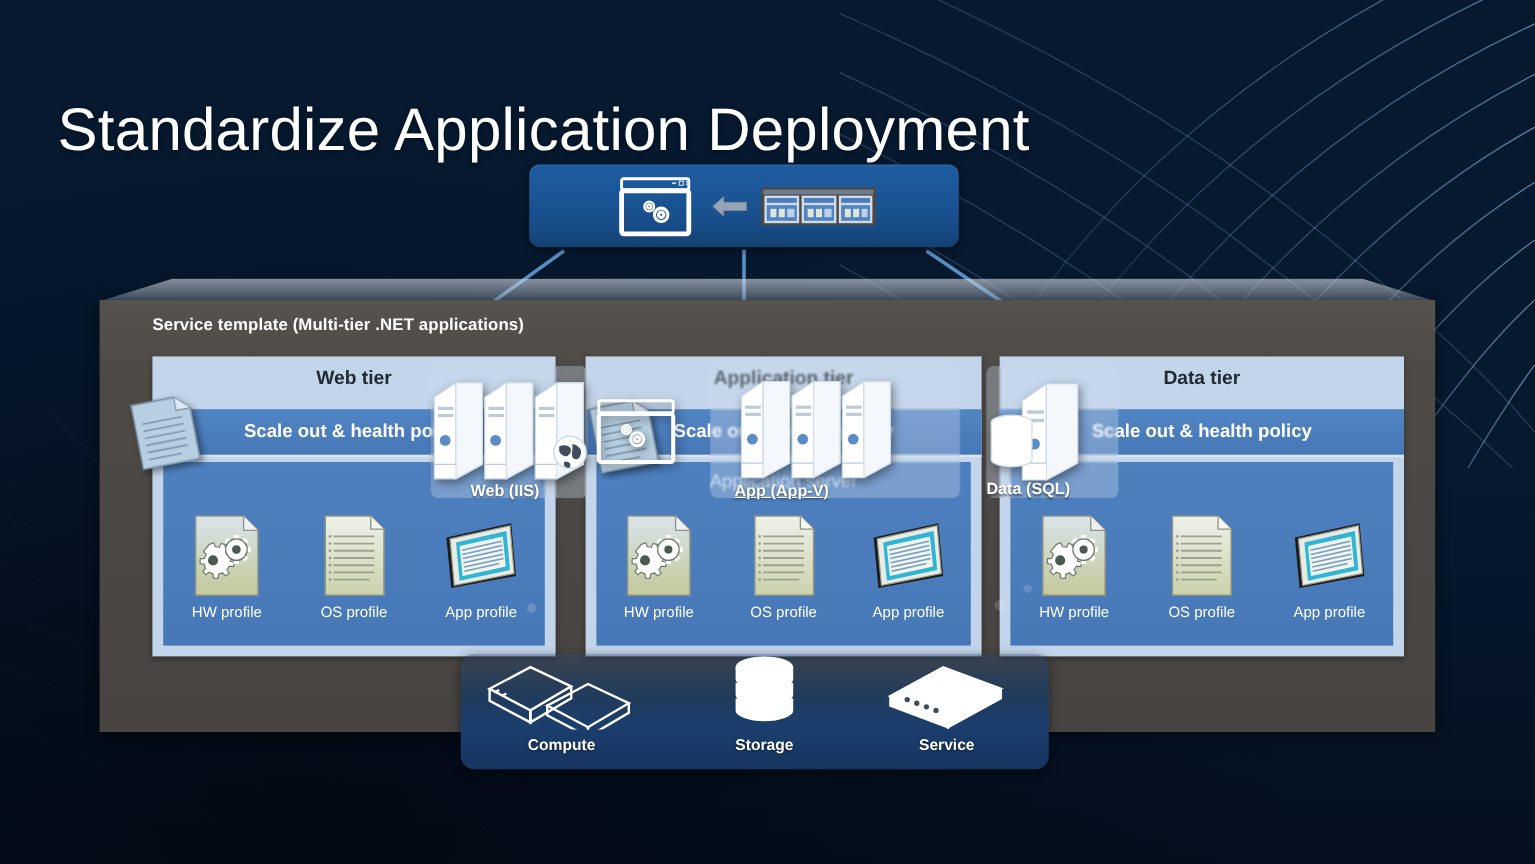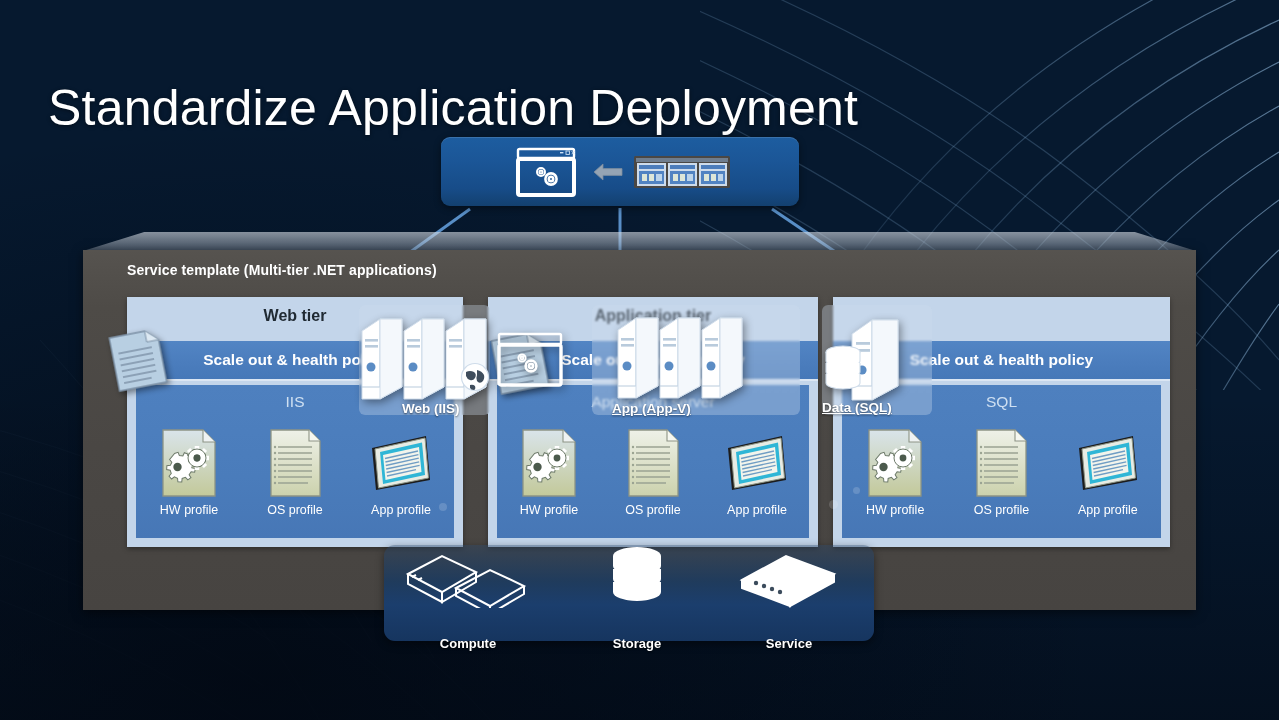--- a/index.html
+++ b/index.html
@@ -129,21 +129,21 @@
   }
 
   
   #infra {
     position: absolute; left: 384px; top: 545px; width: 490px; height: 96px;
     border-radius: 11px;
     background: linear-gradient(to bottom, rgba(40,66,98,.42) 0%, rgba(26,58,96,.88) 38%, #1b3e6d 62%, #16355f 100%);
     box-shadow: 0 3px 9px rgba(0,0,0,.45);
   }
   .infra-item { position: absolute; text-align: center; }
-  .infra-item .lbl { font-size: 13px; font-weight: bold; color: #ffffff; text-shadow: 0 1px 2px rgba(0,0,0,.6); margin-top: 24px; }
+  .infra-item .lbl { font-size: 13px; font-weight: bold; color: #ffffff; text-shadow: 0 1px 2px rgba(0,0,0,.6); }
 
   .dot { position: absolute; border-radius: 50%; background: rgba(255,255,255,.16); }
 </style>
 </head>
 <body>
 
 <div id="bg">
   <svg id="bgmesh" viewBox="0 0 1279 720" preserveAspectRatio="none">
     <defs>
       <linearGradient id="meshfade" x1="1" y1="0" x2="0" y2="1">
@@ -267,21 +267,20 @@
 <div id="frame-top"></div>
 <div id="frame"></div>
 <div id="svc-title">Service template (Multi-tier .NET applications)</div>
 
 <div class="tier" id="tier-web">
   <div class="tier-title">Web tier</div>
   <div class="policy-band">
     <span>Scale out &amp; health policy</span>
   </div>
   <div class="tier-body">
-    <div class="tier-sub">IIS</div>
     <div class="profiles">
       <div class="profile">
         <div class="pic">
           <svg width="58" height="70" viewBox="0 0 58 70">
             <defs>
                 <linearGradient id="hwg" x1="0" y1="0" x2="0" y2="1">
               <stop offset="0" stop-color="#d9e4ea"></stop>
                   <stop offset="1" stop-color="#c3c99a"></stop>
             </linearGradient>
               </defs>
@@ -421,25 +420,25 @@
             </g>
           </svg>
         </div>
         <div class="lbl">App profile</div>
       </div>
     </div>
   </div>
 </div>
 
 <div class="tier" id="tier-data">
+  <div class="tier-title">Data tier</div>
   <div class="policy-band">
     <span>Scale out &amp; health policy</span>
   </div>
   <div class="tier-body">
-    <div class="tier-sub">SQL</div>
     <div class="profiles">
       <div class="profile">
         <div class="pic">
           <svg width="58" height="70" viewBox="0 0 58 70">
             <path d="M3 2 h40 l12 12 v54 h-52 z" fill="url(#hwg)" stroke="#8d9485" stroke-width="1.3"></path>
             <path d="M43 2 v12 h12" fill="#eef2f3" stroke="#8d9485" stroke-width="1.1"></path>
             <g fill="#fff" stroke="#6d7a6a" stroke-width="1.1">
               <path d="M20 30 l4-1.4 1.4 3.6 3.8 .4 1.6-3.6 3.8 1.6-.8 3.8 2.8 2.6 3.6-1.4 1.6 3.8-3.2 2.2.4 3.8 3.8.8-.8 4-3.8-.4-2.2 3.2 2 3.2-3.4 2.4-2.6-2.8-3.6 1.2-.4 3.8-4.2-.2-.4-3.8-3.4-1.6-3 2.4-2.8-3 2.4-3-1.2-3.6-3.8-.6.2-4.2 3.8-.4 1.6-3.4-2.4-3z" transform="translate(-4,-2) scale(.92)"></path>
               <circle cx="17.5" cy="39" r="4.2" fill="#4b5a4c" stroke="none"></circle>
             </g>
@@ -539,21 +538,21 @@
     <rect x="91" y="30" width="13" height="2.6" fill="#b9cbdc" stroke="none"></rect>
     <rect x="91" y="36" width="13" height="2.6" fill="#b9cbdc" stroke="none"></rect>
   </g>
   <g transform="translate(103,54)">
     <circle cx="14" cy="14" r="13.5" fill="#ffffff" stroke="#cfdcea" stroke-width="1.2"></circle>
     <path d="M5 9 q4 -2 8 0 q3 2 1 6 q-2 3 -5 2 q-3 -1 -4 -4 z
              M16 7 q5 1 7 5 q1 4 -2 7 q-3 2 -5 -1 q-1 -4 0 -6 z
              M9 22 q3 -1 5 1 q1 3 -1 4 q-3 0 -4 -2 z" fill="#3f4d5c"></path>
   </g>
 </svg>
-<div class="svrlabel" style="left:402px; top:401px;">Web (IIS)</div>
+<div class="svrlabel" style="left:392px; top:401px;">Web (IIS)</div>
 
 <div class="glasspanel" style="left:592px; top:305px; width:208px; height:110px;"></div>
 <svg class="svrgroup" style="left:495px; top:330px; width:72px; height:60px;" viewBox="0 0 72 60">
   <rect x="4" y="4" width="62" height="10" rx="1.5" fill="none" stroke="#fff" stroke-width="2.4"></rect>
   <rect x="4" y="15" width="62" height="40" rx="2" fill="none" stroke="#fff" stroke-width="3.4"></rect>
   <g fill="none" stroke="#fff" stroke-width="2">
     <circle cx="27" cy="28" r="3.6"></circle>
       <circle cx="27" cy="28" r="1.4"></circle>
   </g>
   <g fill="none" stroke="#fff" stroke-width="2.6">
@@ -599,21 +598,21 @@
     <rect x="32" y="37" width="14" height="2.8" fill="#b9cbdc" stroke="none"></rect>
     <circle cx="38" cy="58" r="4.6" fill="#5b8cc4" stroke="none"></circle>
   </g>
   <g fill="#ffffff" stroke="#cfdcea" stroke-width="1.1">
     <ellipse cx="19" cy="40" rx="17" ry="6"></ellipse>
     <path d="M2 40 v9 a17 6 0 0 0 34 0 v-9"></path>
     <path d="M2 51 v9 a17 6 0 0 0 34 0 v-9"></path>
     <path d="M2 62 v9 a17 6 0 0 0 34 0 v-9"></path>
   </g>
 </svg>
-<div class="svrlabel" style="left:822px; top:400px;text-decoration:underline;">Data (SQL)</div>
+<div class="svrlabel" style="left:822px; top:400px;">Data (SQL)</div>
 
 <div class="dot" style="left:439px; top:503px; width:8px; height:8px;"></div>
 <div class="dot" style="left:829px; top:500px; width:9px; height:9px;"></div>
 <div class="dot" style="left:853px; top:487px; width:7px; height:7px;"></div>
 
 <div id="infra"></div>
 
 <div class="infra-item" style="left:398px; top:552px; width:140px;">
   <svg width="140" height="56" viewBox="0 0 140 56">
     <g fill="none" stroke="#ffffff" stroke-width="2">

